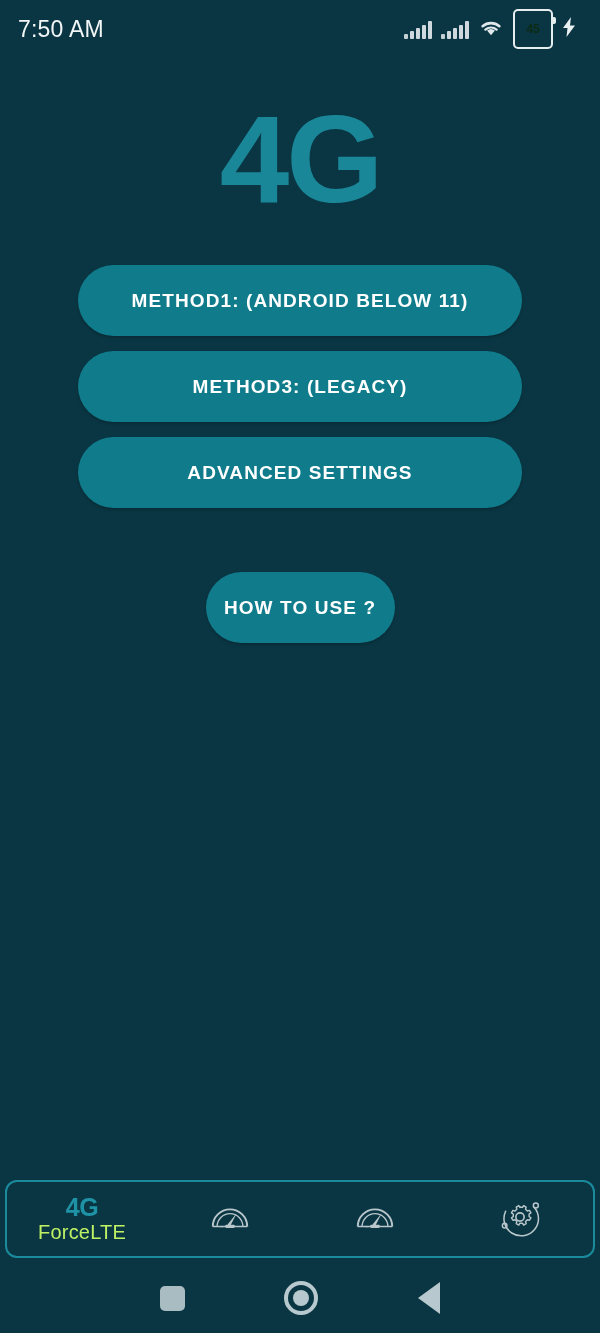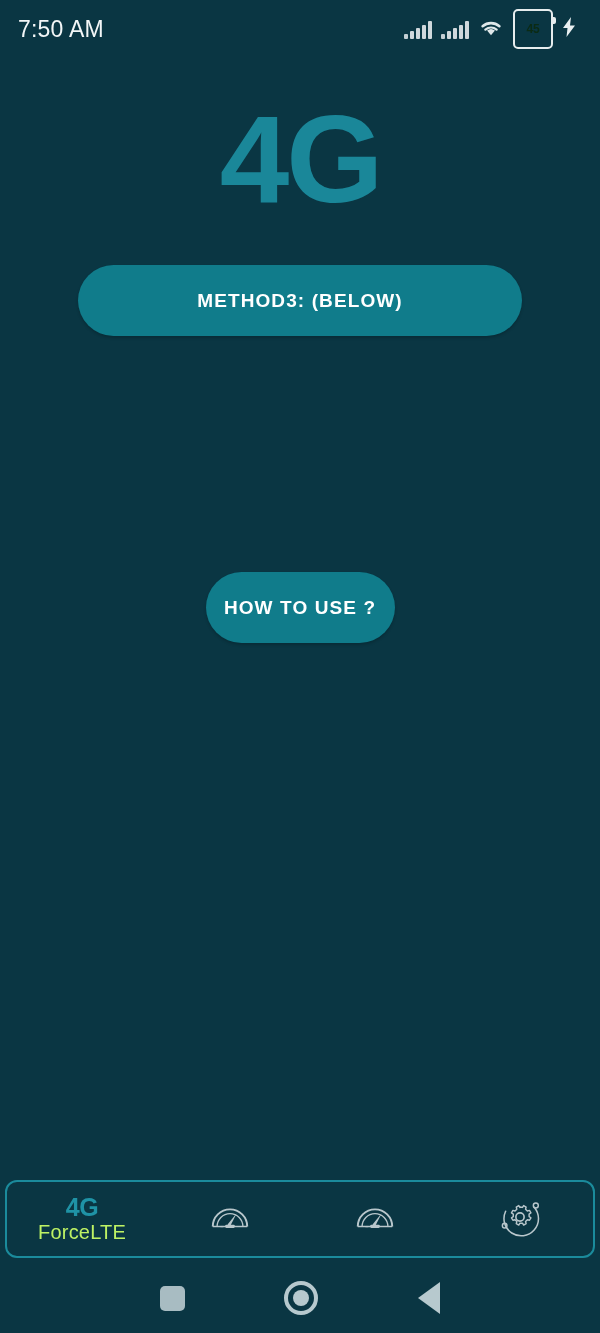--- a/index.html
+++ b/index.html
@@ -209,21 +209,23 @@
         <svg width="14" height="20" viewBox="0 0 14 20">
             <path d="M9 0 L1 11 h4.5 L4.5 20 L13 8.5 H8 Z" fill="#e9f0f1"></path>
           </svg>
       </span>
     </div>
   </div>
 
   <div class="logo">4G</div>
 
   <div class="buttons">
-    <button class="btn">METHOD3: (BELOW)</button>
+    <button class="btn">METHOD1: (ANDROID BELOW 11)</button>
+    <button class="btn">METHOD3: (LEGACY)</button>
+    <button class="btn">ADVANCED SETTINGS</button>
   </div>
 
   <div class="btn-small-wrap">
     <button class="btn-small">HOW TO USE ?</button>
   </div>
 
   <div class="bottombar">
 
     <div class="bb-brand">
       <span class="b4g">4G</span>

